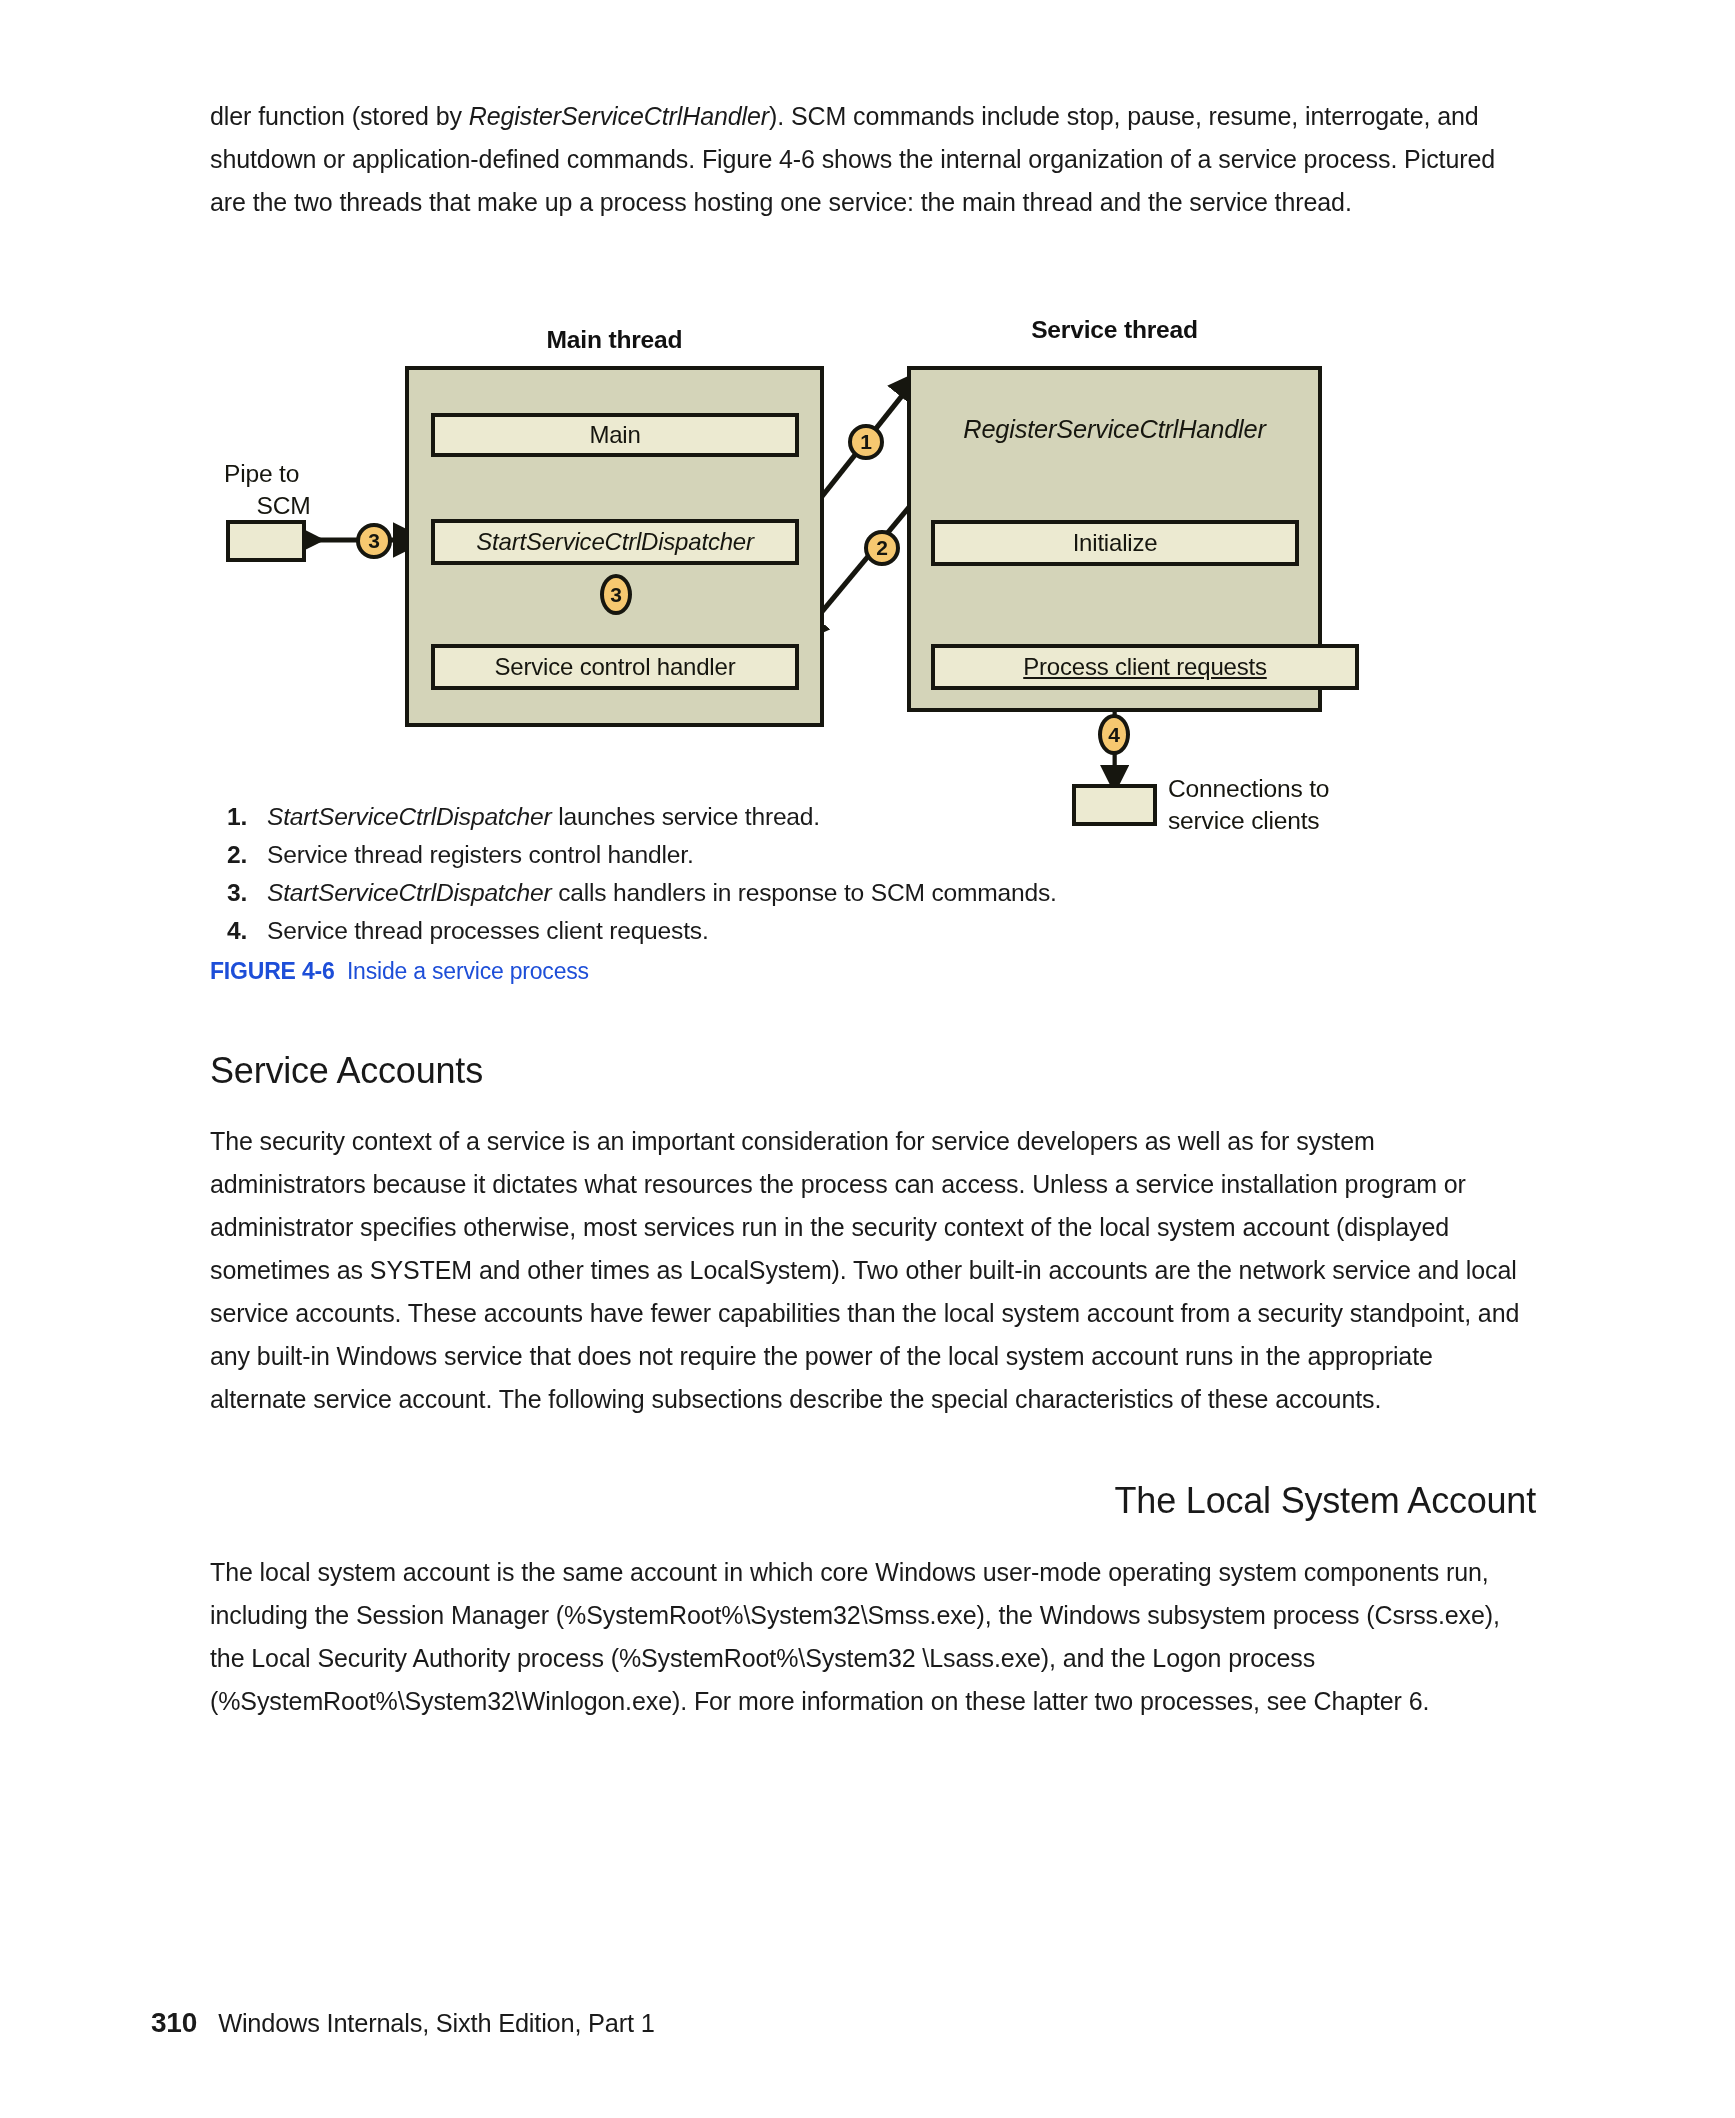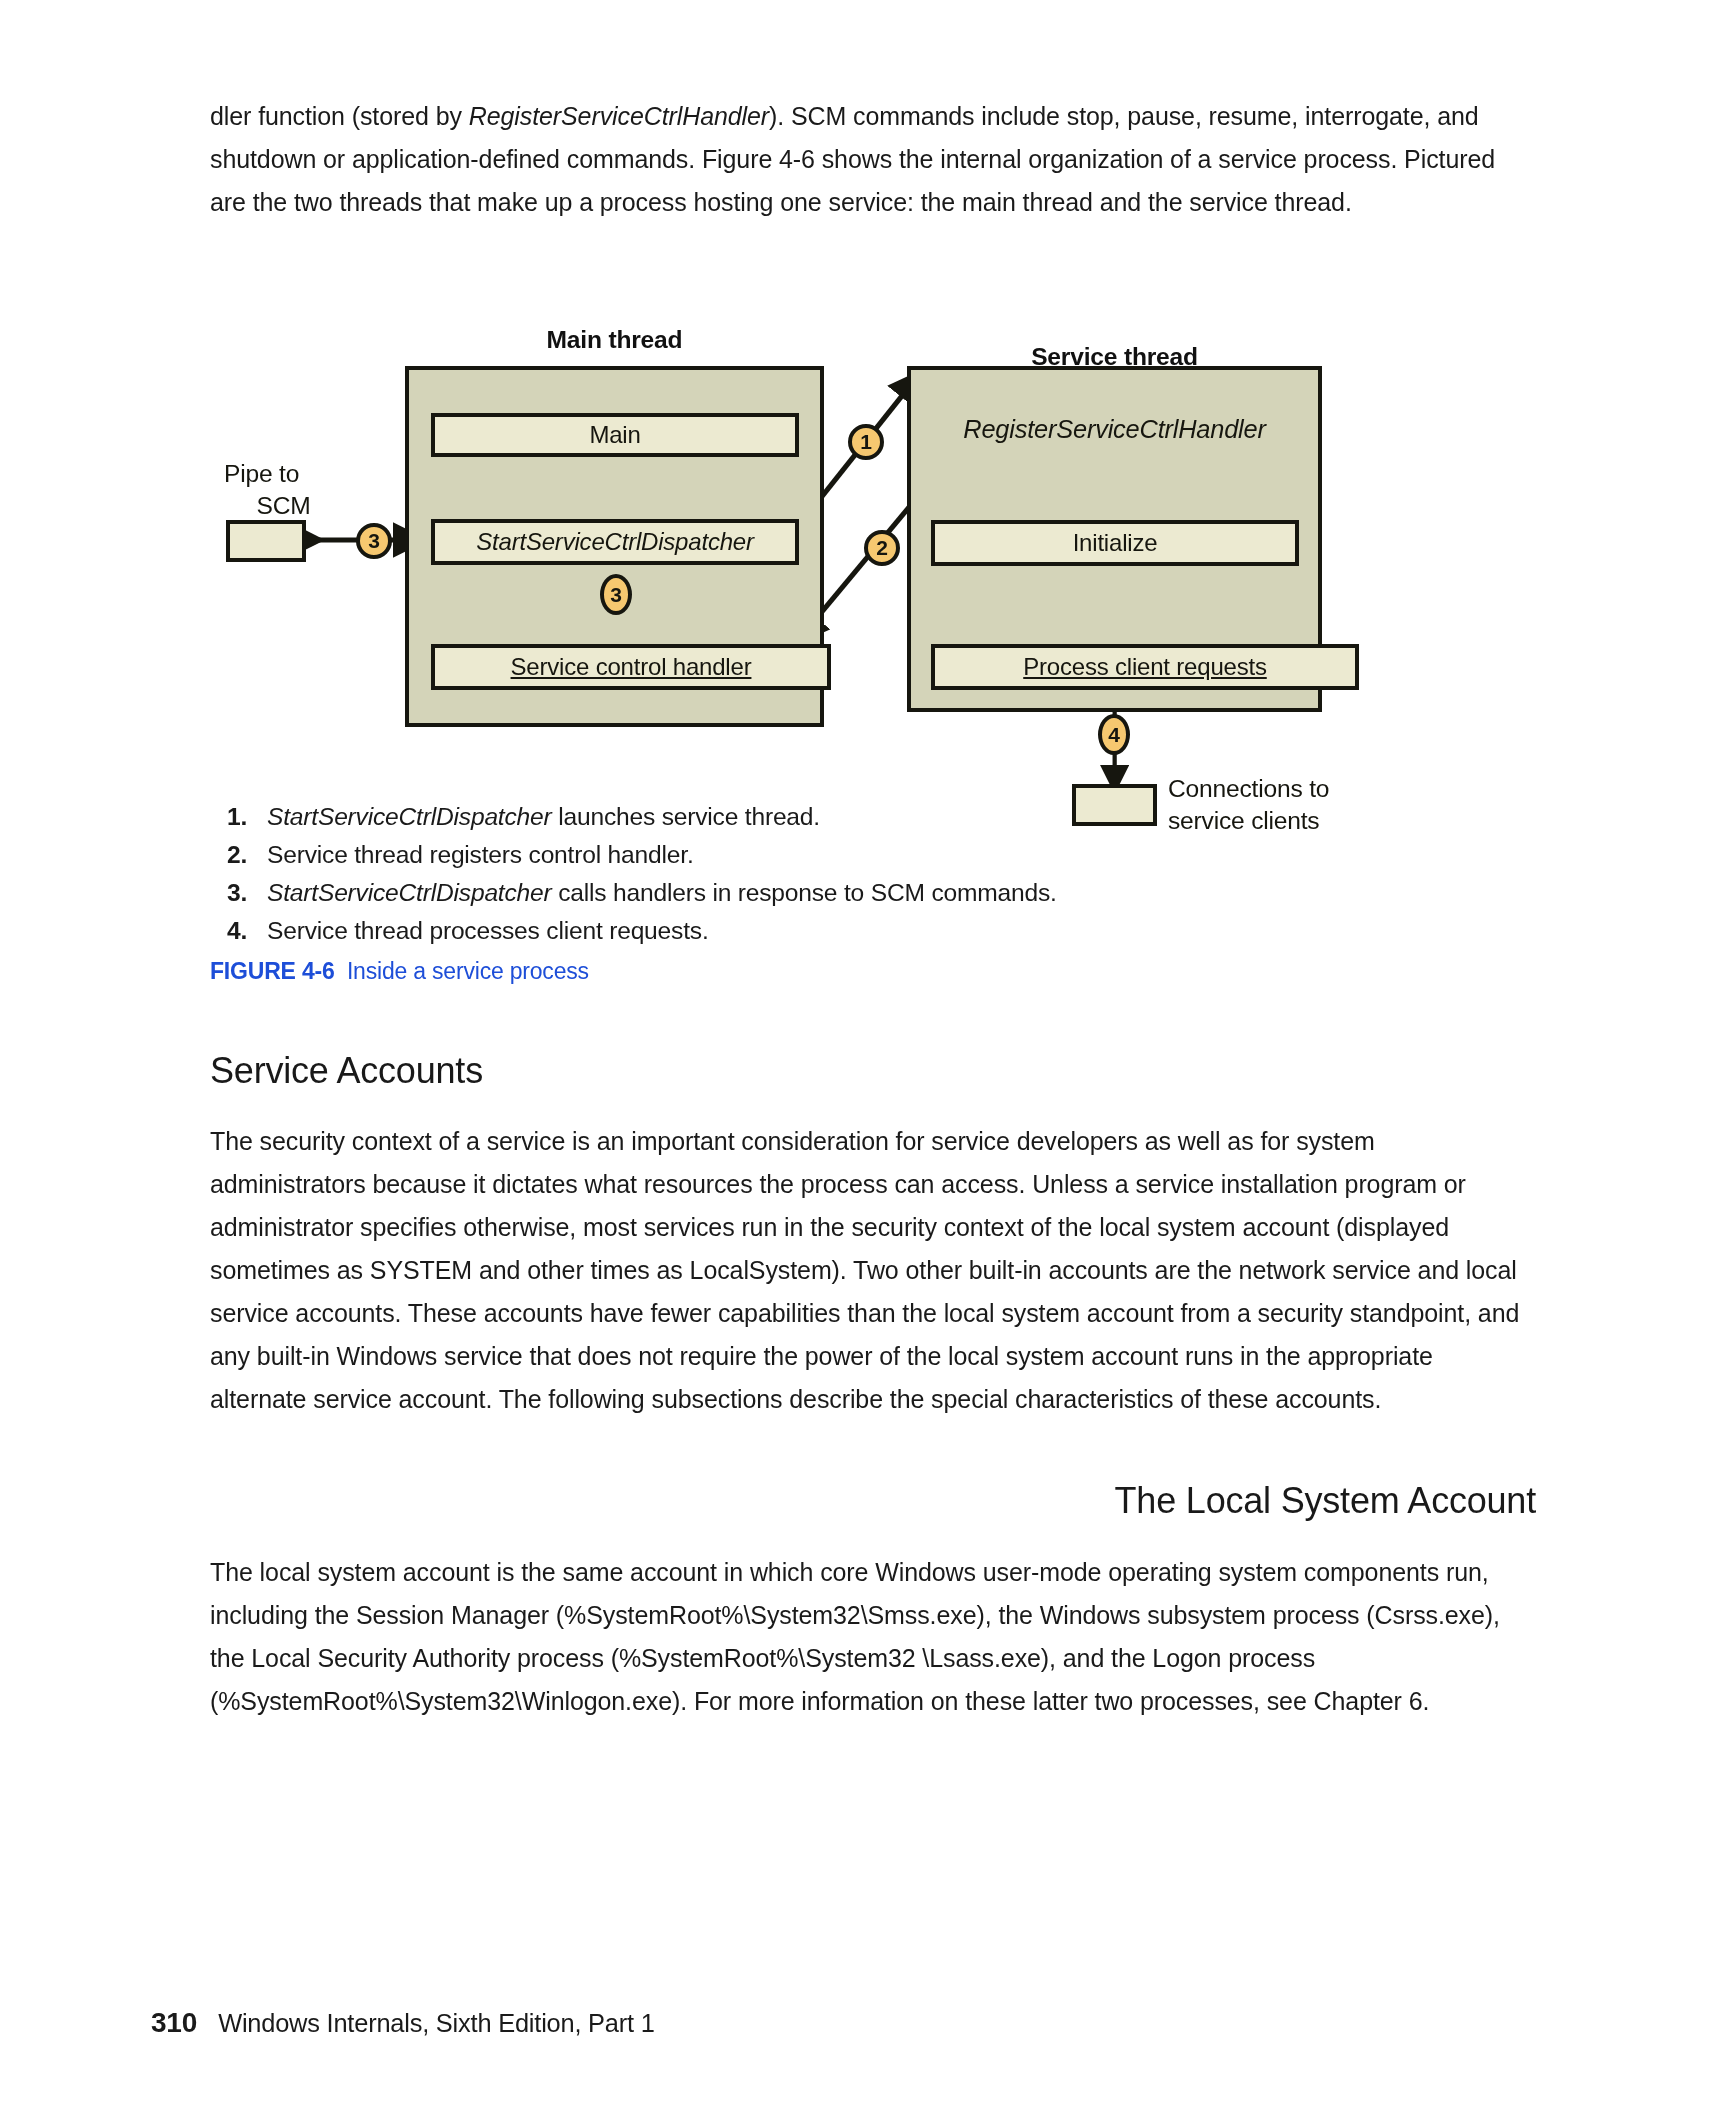--- a/index.html
+++ b/index.html
@@ -212,35 +212,35 @@
       <line x1="944" y1="618" x2="1084" y2="442" stroke="#16160f" stroke-width="6" marker-end="url(#ah)"></line>
 
       <line x1="1136" y1="522" x2="942" y2="755" stroke="#16160f" stroke-width="6" marker-end="url(#ah)"></line>
 
       <line x1="1315" y1="667" x2="1315" y2="735" stroke="#16160f" stroke-width="5" marker-end="url(#ah)"></line>
 
       <line x1="1315" y1="790" x2="1315" y2="930" stroke="#16160f" stroke-width="5" marker-end="url(#ah)"></line>
     </svg>
 
     <div class="thread-label" style="left:405px; top:326px; width:419px;">Main thread</div>
-    <div class="thread-label" style="left:907px; top:316px; width:415px;margin-top:27px;">Service thread</div>
+    <div class="thread-label" style="left:907px; top:316px; width:415px;">Service thread</div>
 
     <div class="outer-box" style="left:405px; top:366px; width:419px; height:361px;"></div>
 
     <div class="outer-box" style="left:907px; top:366px; width:415px; height:346px;"></div>
 
     <div class="free-label" style="left:224px; top:458px; width:119px; ">Pipe to</div>
     <div class="free-label" style="left:224px; top:490px; width:119px; text-align:center;">SCM</div>
     <div class="plain-box" style="left:226px; top:520px; width:80px; height:42px;"></div>
 
     <div class="inner-box" style="left:431px; top:413px; width:368px; height:44px;">Main</div>
     <div class="inner-box" style="left:431px; top:519px; width:368px; height:46px;">
       <span class="i">StartServiceCtrlDispatcher</span>
     </div>
-    <div class="inner-box" style="left:431px; top:644px; width:400px; height:46px;text-decoration:underline;">Service control handler</div>
+    <div class="inner-box" style="left:431px; top:644px; width:368px; height:46px;">Service control handler</div>
 
     <div class="free-label ital" style="left:962px; top:413px; width:305px; text-align:center;">RegisterServiceCtrlHandler</div>
     <div class="inner-box" style="left:931px; top:520px; width:368px; height:46px;">Initialize</div>
     <div class="inner-box" style="left:931px; top:644px; width:428px; height:46px;text-decoration:underline;">Process client requests</div>
 
     <div class="plain-box" style="left:1072px; top:784px; width:85px; height:42px;"></div>
     <div class="free-label" style="left:1168px; top:773px;">Connections to</div>
     <div class="free-label" style="left:1168px; top:805px;">service clients</div>
 
     <div class="badge" style="left:848px; top:424px;">1</div>

